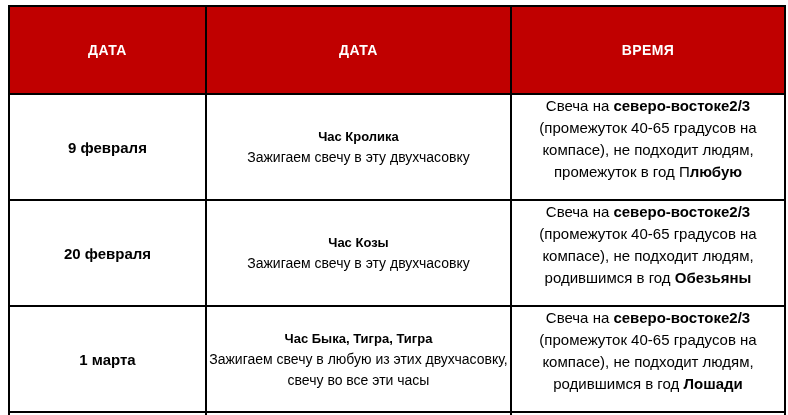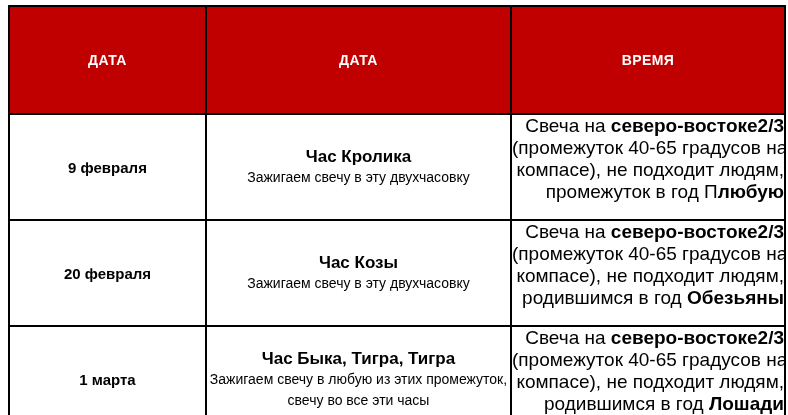--- a/index.html
+++ b/index.html
@@ -25,21 +25,21 @@
   }
   table.schedule td, table.schedule th {
     border: 2px solid #000000;
     padding: 0;
     overflow: hidden;
   }
   col.c-date   { width: 197px; }
   col.c-time   { width: 305px; }
   col.c-sector { width: 274px; }
 
-  tr.header-row { height: 108px; }
+  tr.header-row { height: 88px; }
   tr.data-row   { height: 106px; }
   tr.partial-row{ height: 40px; }
 
   th.head-cell {
     background: #C00000;
     color: #ffffff;
     font-size: 14px;
     font-weight: bold;
     letter-spacing: 0.4px;
     text-align: center;
@@ -53,31 +53,31 @@
   }
   td.time-cell {
     text-align: center;
     vertical-align: middle;
     font-size: 14px;
     line-height: 21px;
   }
   .time-title {
     display: block;
     font-weight: bold;
-    font-size: 17px;
+    font-size: 13px;
     white-space: nowrap;
   }
   .time-note-line {
     display: block;
     white-space: nowrap;
   }
   td.sector-cell {
-    text-align: right;
+    text-align: center;
     vertical-align: top;
-    font-size: 19px;
+    font-size: 15px;
     line-height: 22px;
     padding-top: 2px;
   }
   .sector-line {
     display: block;
     white-space: nowrap;
   }
   .b { font-weight: bold; }
   .cell-inner { width: 100%; overflow: hidden; }
 </style>
@@ -141,21 +141,21 @@
       </td>
     </tr>
 
     <tr class="data-row">
       <td class="date-cell">
         <div class="cell-inner">1 марта</div>
       </td>
       <td class="time-cell">
         <div class="cell-inner">
           <span class="time-title">Час Быка, Тигра, Тигра</span>
-          <span class="time-note-line">Зажигаем свечу в любую из этих промежуток,</span>
+          <span class="time-note-line">Зажигаем свечу в любую из этих двухчасовку,</span>
           <span class="time-note-line">свечу во все эти часы</span>
         </div>
       </td>
       <td class="sector-cell">
         <div class="cell-inner">
           <span class="sector-line"><span>Свеча на </span><span class="b">северо-востоке2/3</span></span>
           <span class="sector-line">(промежуток 40-65 градусов на</span>
           <span class="sector-line">компасе), не подходит людям,</span>
           <span class="sector-line"><span>родившимся в год </span><span class="b">Лошади</span></span>
         </div>

